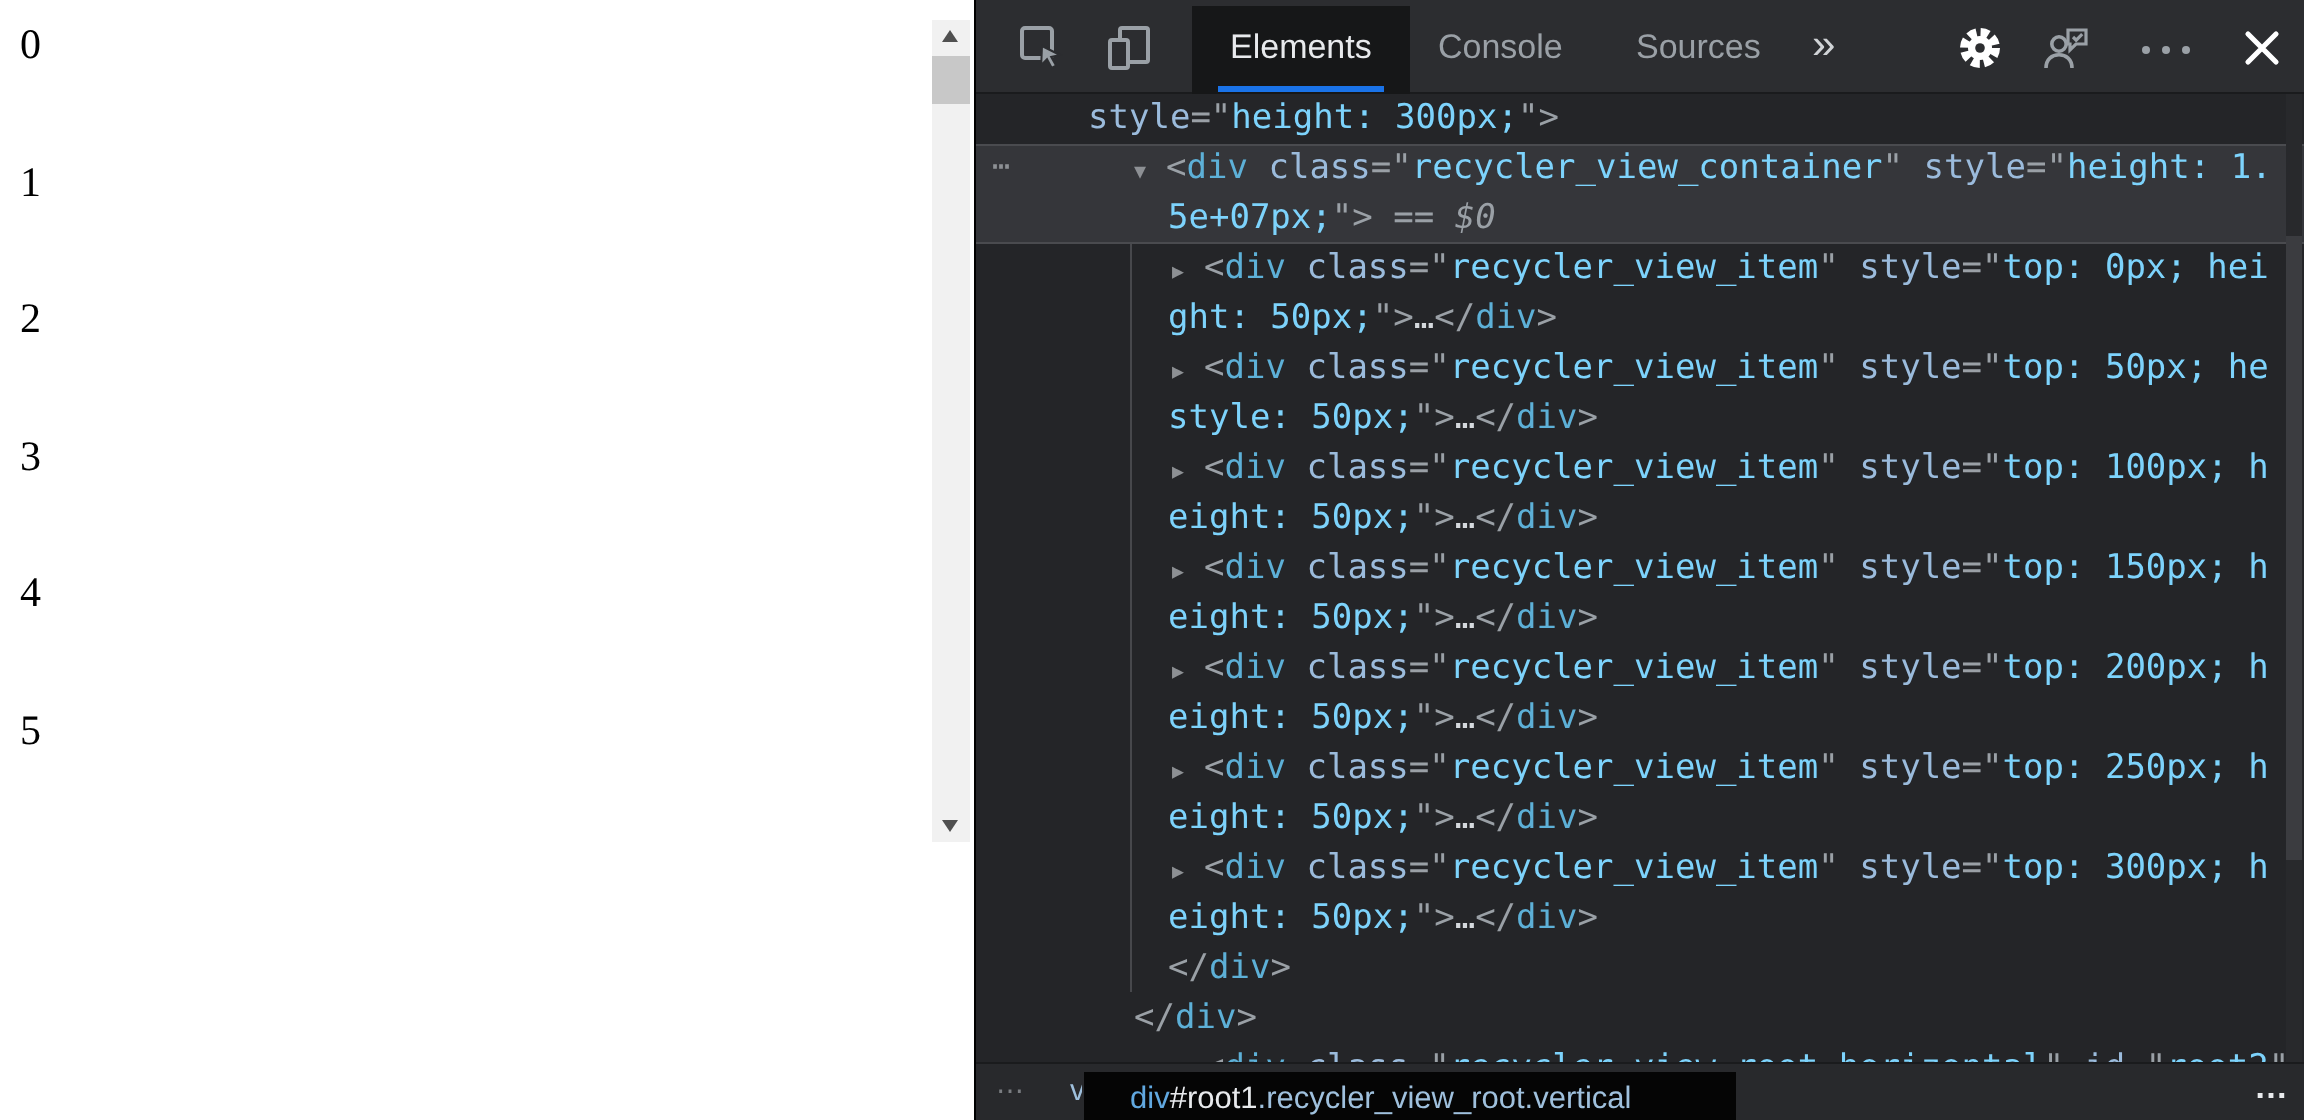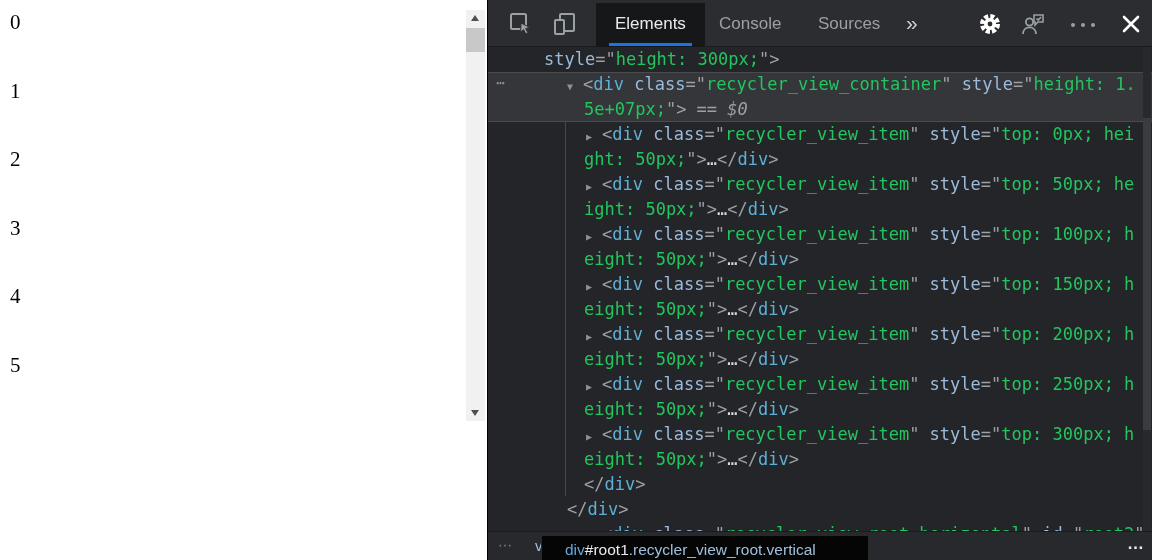--- a/index.html
+++ b/index.html
@@ -45,21 +45,21 @@
   #code { position:absolute; left:0; top:47px; right:0; bottom:29px; overflow:hidden;
     background:#242528; font-family:"DejaVu Sans Mono","Liberation Mono",monospace;
     font-size:17px; }
   .cl { height:25px; line-height:25px; white-space:pre; color:#d5d9dd; }
   .cl.hl { background:#35363a; }
   .cl.hl-first { box-shadow:inset 0 1px 0 #4a4b4f; }
   .cl.hl-last  { box-shadow:inset 0 -1px 0 #4a4b4f; }
   .s-p  { color:#9aa0a6; }
   .s-t  { color:#5db0d7; }
   .s-a  { color:#9bbbdc; }
-  .s-v  { color:#22c55e; }
+  .s-v  { color:#7dd3fc; }
   .s-w  { color:#d5d9dd; }
   .s-m  { color:#9aa0a6; }
   .s-mi { color:#9aa0a6; font-style:italic; }
   .s-arr{ display:inline-block; width:16px; font-size:10px; color:#8d9094; }
   #guide { position:absolute; left:77px; top:75px; width:1px; height:374px; background:#47484c; }
   #gutter-dots { position:absolute; left:8px; top:25px; height:25px; line-height:23px;
     color:#8d9094; font-size:15px; letter-spacing:2px; }
   #code-scroll { position:absolute; right:1px; top:47px; width:8px; bottom:29px; background:#28292c; }
   #code-thumb { position:absolute; left:0; top:71px; width:8px; height:312px; background:#3b3c40; }
 
@@ -140,21 +140,21 @@
     </div>
 
     <div id="code">
       <div id="code-lines">
           <div class="cl" style="padding-left: 56px;"><span class="s-a">style</span><span class="s-p">="</span><span class="s-v">height: 300px;</span><span class="s-p">"&gt;</span></div>
           <div class="cl hl hl-first" style="padding-left: 79px;"><span class="s-arr">▼</span><span class="s-p">&lt;</span><span class="s-t">div</span><span class="s-w"> </span><span class="s-a">class</span><span class="s-p">="</span><span class="s-v">recycler_view_container</span><span class="s-p">" </span><span class="s-a">style</span><span class="s-p">="</span><span class="s-v">height: 1.</span></div>
           <div class="cl hl hl-last" style="padding-left: 96px;"><span class="s-v">5e+07px;</span><span class="s-p">"&gt;</span><span class="s-m"> == </span><span class="s-mi">$0</span></div>
           <div class="cl" style="padding-left: 98px;"><span class="s-arr">▶</span><span class="s-p">&lt;</span><span class="s-t">div</span><span class="s-w"> </span><span class="s-a">class</span><span class="s-p">="</span><span class="s-v">recycler_view_item</span><span class="s-p">" </span><span class="s-a">style</span><span class="s-p">="</span><span class="s-v">top: 0px; hei</span></div>
           <div class="cl" style="padding-left: 96px;"><span class="s-v">ght: 50px;</span><span class="s-p">"&gt;</span><span class="s-w">…</span><span class="s-p">&lt;/</span><span class="s-t">div</span><span class="s-p">&gt;</span></div>
           <div class="cl" style="padding-left: 98px;"><span class="s-arr">▶</span><span class="s-p">&lt;</span><span class="s-t">div</span><span class="s-w"> </span><span class="s-a">class</span><span class="s-p">="</span><span class="s-v">recycler_view_item</span><span class="s-p">" </span><span class="s-a">style</span><span class="s-p">="</span><span class="s-v">top: 50px; he</span></div>
-          <div class="cl" style="padding-left: 96px;"><span class="s-v">ight: 50px;</span><span class="s-p">"&gt;</span><span class="s-w">…</span><span class="s-p">&lt;/</span><span class="s-t">div</span><span class="s-p">&gt;</span></div>
+          <div class="cl" style="padding-left: 96px;"><span class="s-v">style: 50px;</span><span class="s-p">"&gt;</span><span class="s-w">…</span><span class="s-p">&lt;/</span><span class="s-t">div</span><span class="s-p">&gt;</span></div>
           <div class="cl" style="padding-left: 98px;"><span class="s-arr">▶</span><span class="s-p">&lt;</span><span class="s-t">div</span><span class="s-w"> </span><span class="s-a">class</span><span class="s-p">="</span><span class="s-v">recycler_view_item</span><span class="s-p">" </span><span class="s-a">style</span><span class="s-p">="</span><span class="s-v">top: 100px; h</span></div>
           <div class="cl" style="padding-left: 96px;"><span class="s-v">eight: 50px;</span><span class="s-p">"&gt;</span><span class="s-w">…</span><span class="s-p">&lt;/</span><span class="s-t">div</span><span class="s-p">&gt;</span></div>
           <div class="cl" style="padding-left: 98px;"><span class="s-arr">▶</span><span class="s-p">&lt;</span><span class="s-t">div</span><span class="s-w"> </span><span class="s-a">class</span><span class="s-p">="</span><span class="s-v">recycler_view_item</span><span class="s-p">" </span><span class="s-a">style</span><span class="s-p">="</span><span class="s-v">top: 150px; h</span></div>
           <div class="cl" style="padding-left: 96px;"><span class="s-v">eight: 50px;</span><span class="s-p">"&gt;</span><span class="s-w">…</span><span class="s-p">&lt;/</span><span class="s-t">div</span><span class="s-p">&gt;</span></div>
           <div class="cl" style="padding-left: 98px;"><span class="s-arr">▶</span><span class="s-p">&lt;</span><span class="s-t">div</span><span class="s-w"> </span><span class="s-a">class</span><span class="s-p">="</span><span class="s-v">recycler_view_item</span><span class="s-p">" </span><span class="s-a">style</span><span class="s-p">="</span><span class="s-v">top: 200px; h</span></div>
           <div class="cl" style="padding-left: 96px;"><span class="s-v">eight: 50px;</span><span class="s-p">"&gt;</span><span class="s-w">…</span><span class="s-p">&lt;/</span><span class="s-t">div</span><span class="s-p">&gt;</span></div>
           <div class="cl" style="padding-left: 98px;"><span class="s-arr">▶</span><span class="s-p">&lt;</span><span class="s-t">div</span><span class="s-w"> </span><span class="s-a">class</span><span class="s-p">="</span><span class="s-v">recycler_view_item</span><span class="s-p">" </span><span class="s-a">style</span><span class="s-p">="</span><span class="s-v">top: 250px; h</span></div>
           <div class="cl" style="padding-left: 96px;"><span class="s-v">eight: 50px;</span><span class="s-p">"&gt;</span><span class="s-w">…</span><span class="s-p">&lt;/</span><span class="s-t">div</span><span class="s-p">&gt;</span></div>
           <div class="cl" style="padding-left: 98px;"><span class="s-arr">▶</span><span class="s-p">&lt;</span><span class="s-t">div</span><span class="s-w"> </span><span class="s-a">class</span><span class="s-p">="</span><span class="s-v">recycler_view_item</span><span class="s-p">" </span><span class="s-a">style</span><span class="s-p">="</span><span class="s-v">top: 300px; h</span></div>
           <div class="cl" style="padding-left: 96px;"><span class="s-v">eight: 50px;</span><span class="s-p">"&gt;</span><span class="s-w">…</span><span class="s-p">&lt;/</span><span class="s-t">div</span><span class="s-p">&gt;</span></div>

